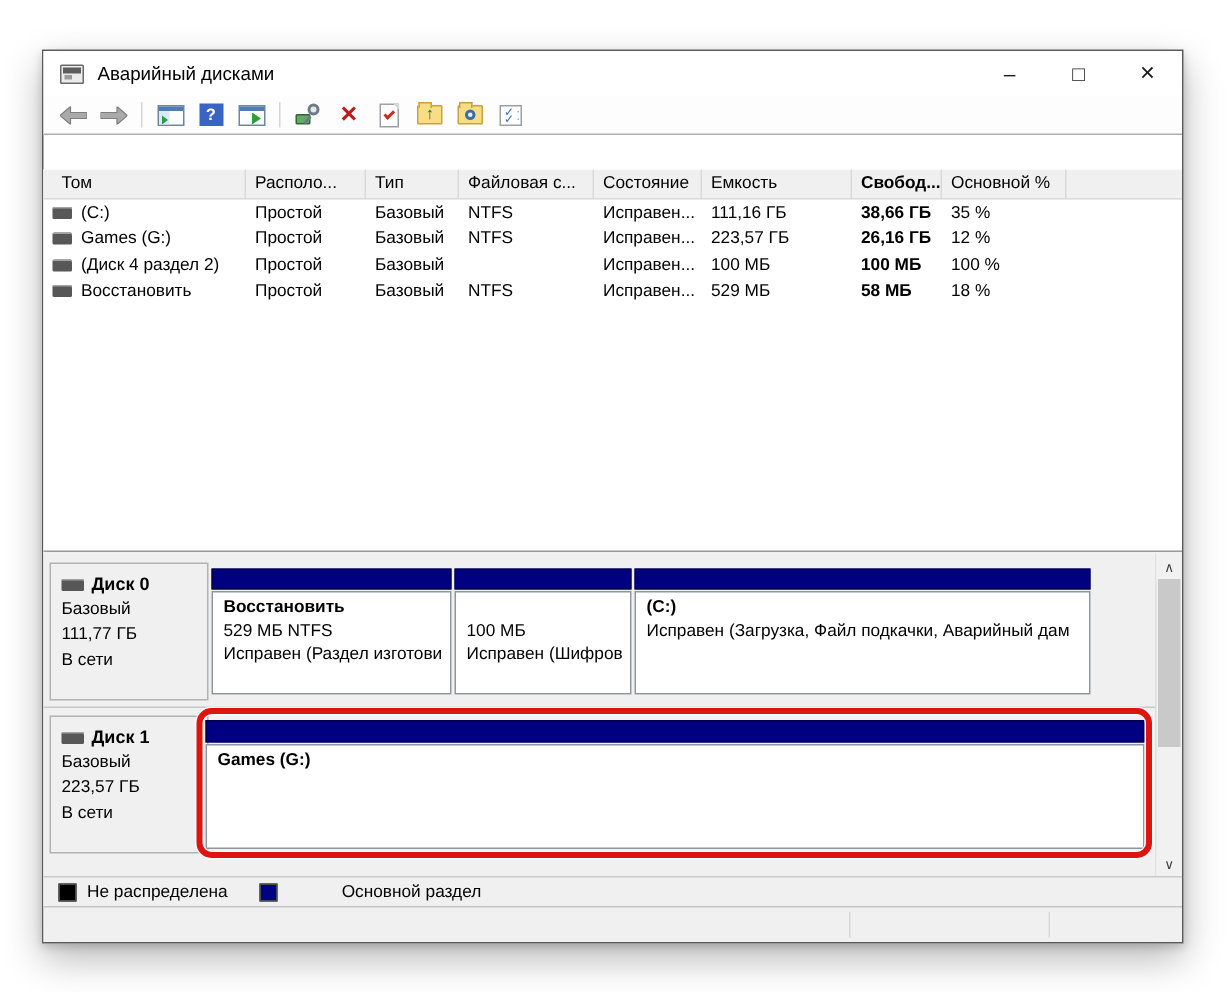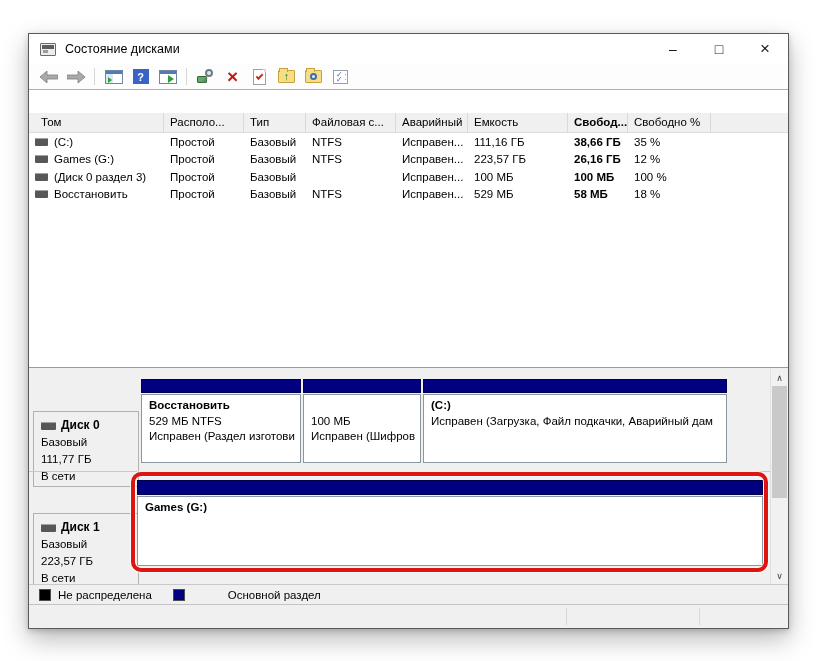--- a/index.html
+++ b/index.html
@@ -86,22 +86,22 @@
               box-shadow:inset 0 1px 0 #a3a3a3; flex:none; }
 
   
   .splitter { position:absolute; left:0; top:254px; right:0; height:2px; background:#f0f0f0;
               border-top:1px solid #9b9b9b; }
 
   
   .diskpane { position:absolute; left:0; top:256px; right:0; height:215px; background:#f0f0f0; }
   .row-divider { position:absolute; left:0; top:102px; right:18px; height:1px; background:#c8c8c8; }
 
-  .disk-label { position:absolute; left:4px; width:106px; height:76px; border:1px solid #b2b2b2;
-                padding:5px 0 0 7px; font-size:11.5px; line-height:17px;margin-top:36px; }
+  .disk-label { position:absolute; left:4px; width:106px; height:92px; border:1px solid #b2b2b2;
+                padding:5px 0 0 7px; font-size:11.5px; line-height:17px; }
   .disk-label .dname { font-weight:bold; font-size:12px; display:flex; align-items:center; gap:5px; }
   .disk-icon { width:15px; height:8px; background:#575757; border-radius:1px;
                box-shadow:inset 0 1px 0 #a3a3a3; flex:none; }
 
   .pbar { position:absolute; height:14px; background:#000080; border:1px solid #00004d; }
   .pbox { position:absolute; background:#fff; border:1px solid #8b979e; padding:3px 4px 0 7px;
           font-size:11.5px; line-height:15.5px; overflow:hidden; }
   .pbox .l1 { font-weight:bold; white-space:nowrap; overflow:hidden; min-height:15.5px; }
   .pbox .l2, .pbox .l3 { white-space:nowrap; overflow:hidden; }
 
@@ -142,21 +142,21 @@
   .sb-sep { position:absolute; top:3px; bottom:3px; width:1px; background:#d8d8d8; }
   .sb-sep.s1 { left:537px; } .sb-sep.s2 { left:670px; }
 </style>
 </head>
 <body>
 
 <div class="window">
 
   <div class="titlebar">
     <span class="app-icon"></span>
-    <span class="title-text">Состояние дисками</span>
+    <span class="title-text">Аварийный дисками</span>
     <div class="win-controls">
       <div class="win-btn">–</div>
       <div class="win-btn">□</div>
       <div class="win-btn close">×</div>
     </div>
   </div>
 
 
   <div class="toolbar">
     <div class="tb-btn">
@@ -231,24 +231,24 @@
   </div>
 
   <div class="content">
 
     <div class="listview">
       <div class="lv-header">
         <div class="hcell c0" style="padding-left:12px">Том</div>
         <div class="hcell c1">Располо...</div>
         <div class="hcell c2">Тип</div>
         <div class="hcell c3">Файловая с...</div>
-        <div class="hcell c4">Аварийный</div>
+        <div class="hcell c4">Состояние</div>
         <div class="hcell c5">Емкость</div>
         <div class="hcell c6">Свобод...</div>
-        <div class="hcell c7">Свободно %</div>
+        <div class="hcell c7">Основной %</div>
         <div class="hcell c8"></div>
       </div>
 
       <div class="lv-row">
         <div class="cell c0 vol-cell">
             <span class="vol-icon"></span>
             <span>(C:)</span>
           </div>
         <div class="cell c1">Простой</div>
         <div class="cell c2">Базовый</div>
@@ -267,21 +267,21 @@
         <div class="cell c2">Базовый</div>
         <div class="cell c3">NTFS</div>
         <div class="cell c4">Исправен...</div>
         <div class="cell c5">223,57 ГБ</div>
         <div class="cell c6">26,16 ГБ</div>
         <div class="cell c7">12 %</div>
       </div>
       <div class="lv-row">
         <div class="cell c0 vol-cell">
             <span class="vol-icon"></span>
-            <span>(Диск 0 раздел 3)</span>
+            <span>(Диск 4 раздел 2)</span>
           </div>
         <div class="cell c1">Простой</div>
         <div class="cell c2">Базовый</div>
         <div class="cell c3"></div>
         <div class="cell c4">Исправен...</div>
         <div class="cell c5">100 МБ</div>
         <div class="cell c6">100 МБ</div>
         <div class="cell c7">100 %</div>
       </div>
       <div class="lv-row">

